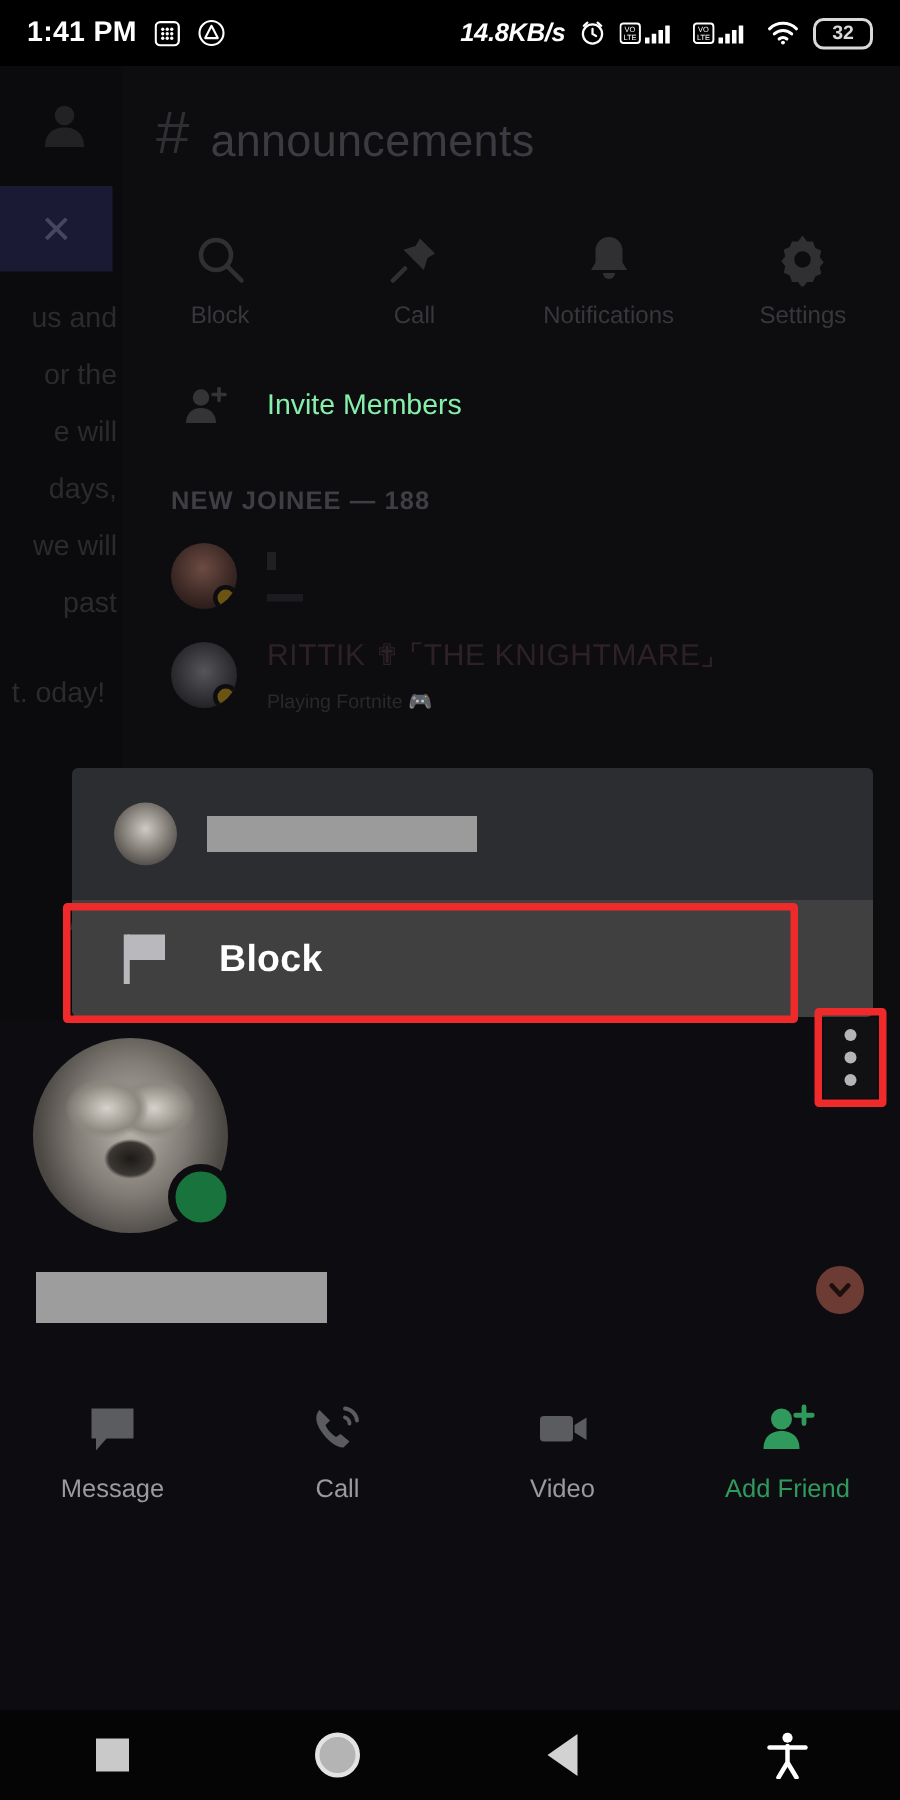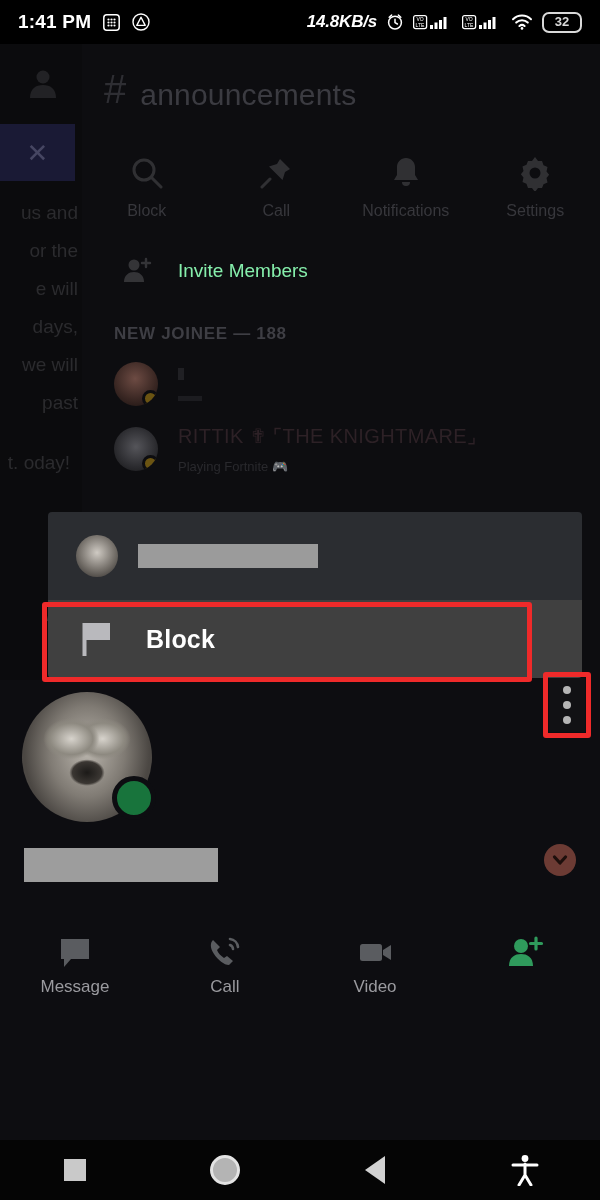--- a/index.html
+++ b/index.html
@@ -123,21 +123,21 @@
     background:#9d9d9d;
   }
   .pf-chevron {
     position:absolute; right:24px; top:164px; width:32px; height:32px;
     border-radius:50%; background:#6c3b34;
     display:flex; align-items:center; justify-content:center;
   }
   .pf-actions { position:absolute; left:0; top:250px; width:600px; display:flex; }
   .pf-act { flex:1; text-align:center; }
   .pf-act .ic { height:46px; display:flex; align-items:center; justify-content:center; }
-  .pf-act .lb { font-size:17px; color:#9a9a9f; margin-top:1px; }
+  .pf-act .lb { font-size:17px; color:#9a9a9f; margin-top:7px; }
   .pf-act.green .lb { color:#2f9a5c; }
 
   
   .ctx {
     position:absolute; left:48px; top:512px; width:534px;
     z-index:40; border-radius:4px; overflow:hidden;
   }
   .ctx-head {
     background:#2b2d31; height:88px;
     display:flex; align-items:center; gap:20px; padding:0 28px;
@@ -398,20 +398,21 @@
         <div class="lb">Video</div>
       </div>
       <div class="pf-act green">
         <div class="ic">
           <svg width="40" height="36" viewBox="0 0 40 36">
             <circle cx="16" cy="11" r="7" fill="#2f9a5c"></circle>
             <path d="M4 31 C4 22 10 19 16 19 C22 19 28 22 28 31 Z" fill="#2f9a5c"></path>
             <path d="M31 3 V14 M25.5 8.5 H36.5" stroke="#2f9a5c" stroke-width="3.2" stroke-linecap="round"></path>
           </svg>
         </div>
+        <div class="lb">Add Friend</div>
       </div>
     </div>
   </div>
 
   <div class="ctx">
     <div class="ctx-head">
       <div class="ctx-av"></div>
       <div class="ctx-name-bar"></div>
     </div>
     <div class="ctx-item">

